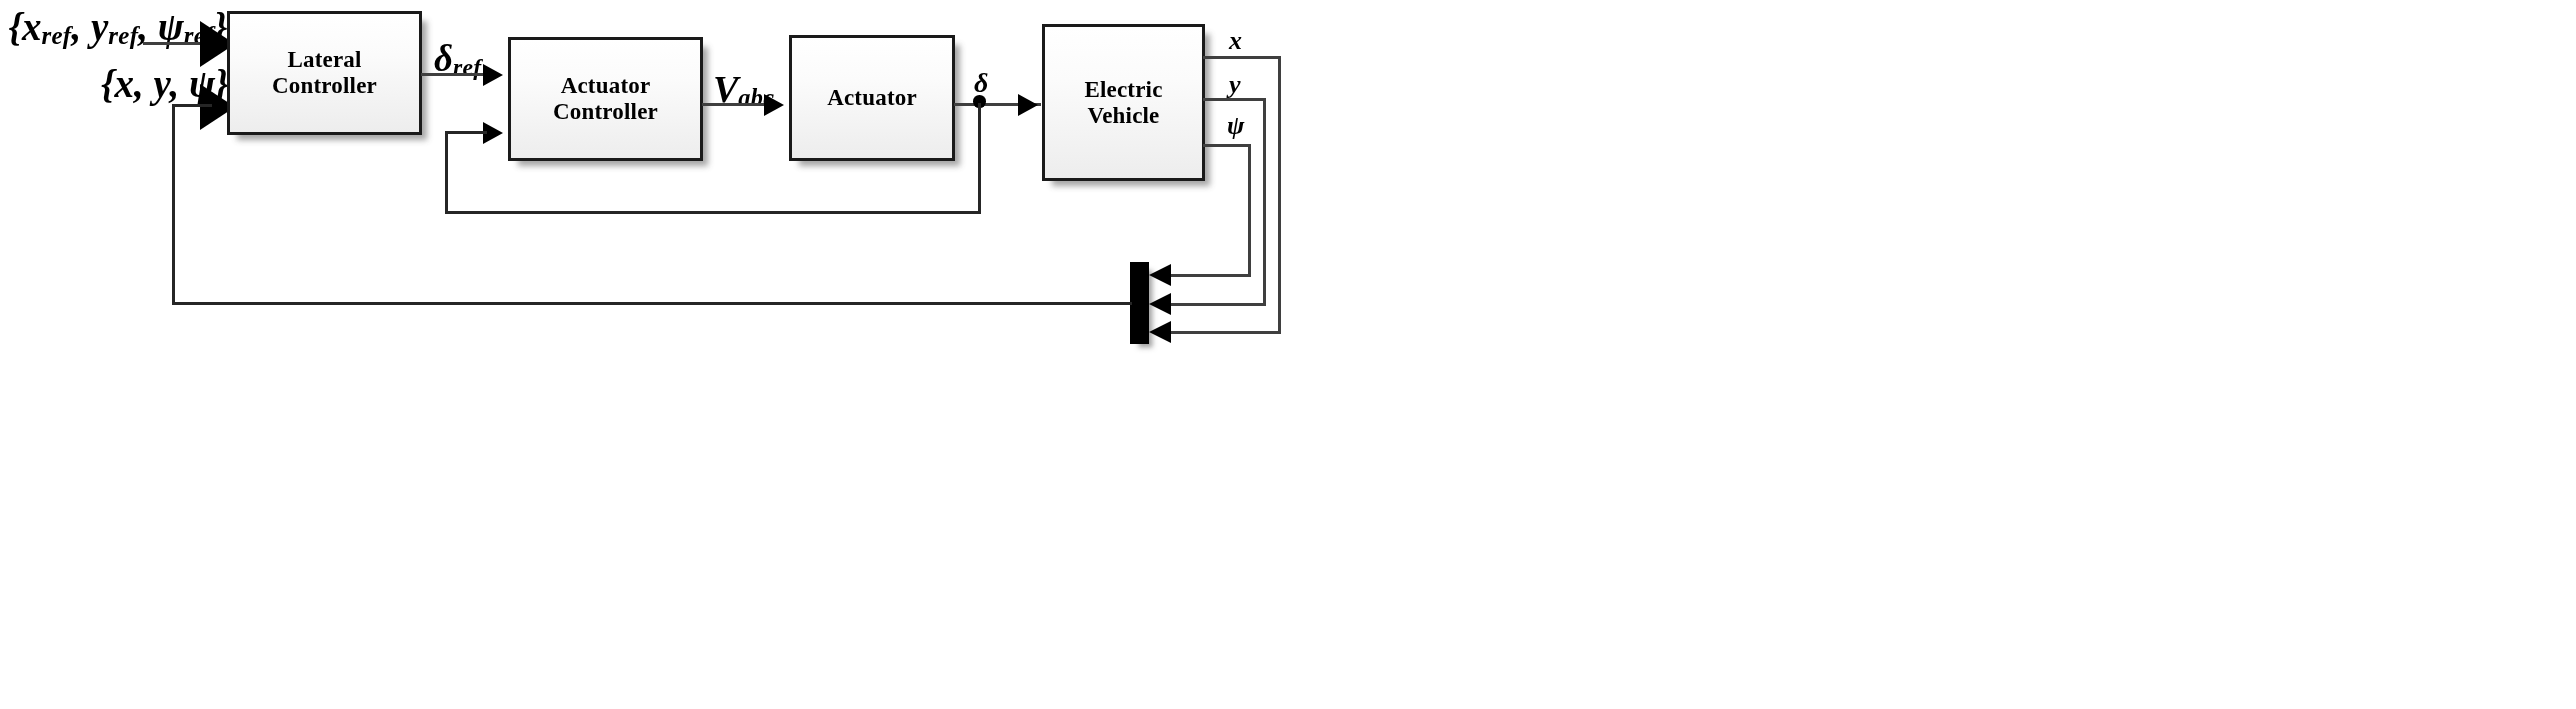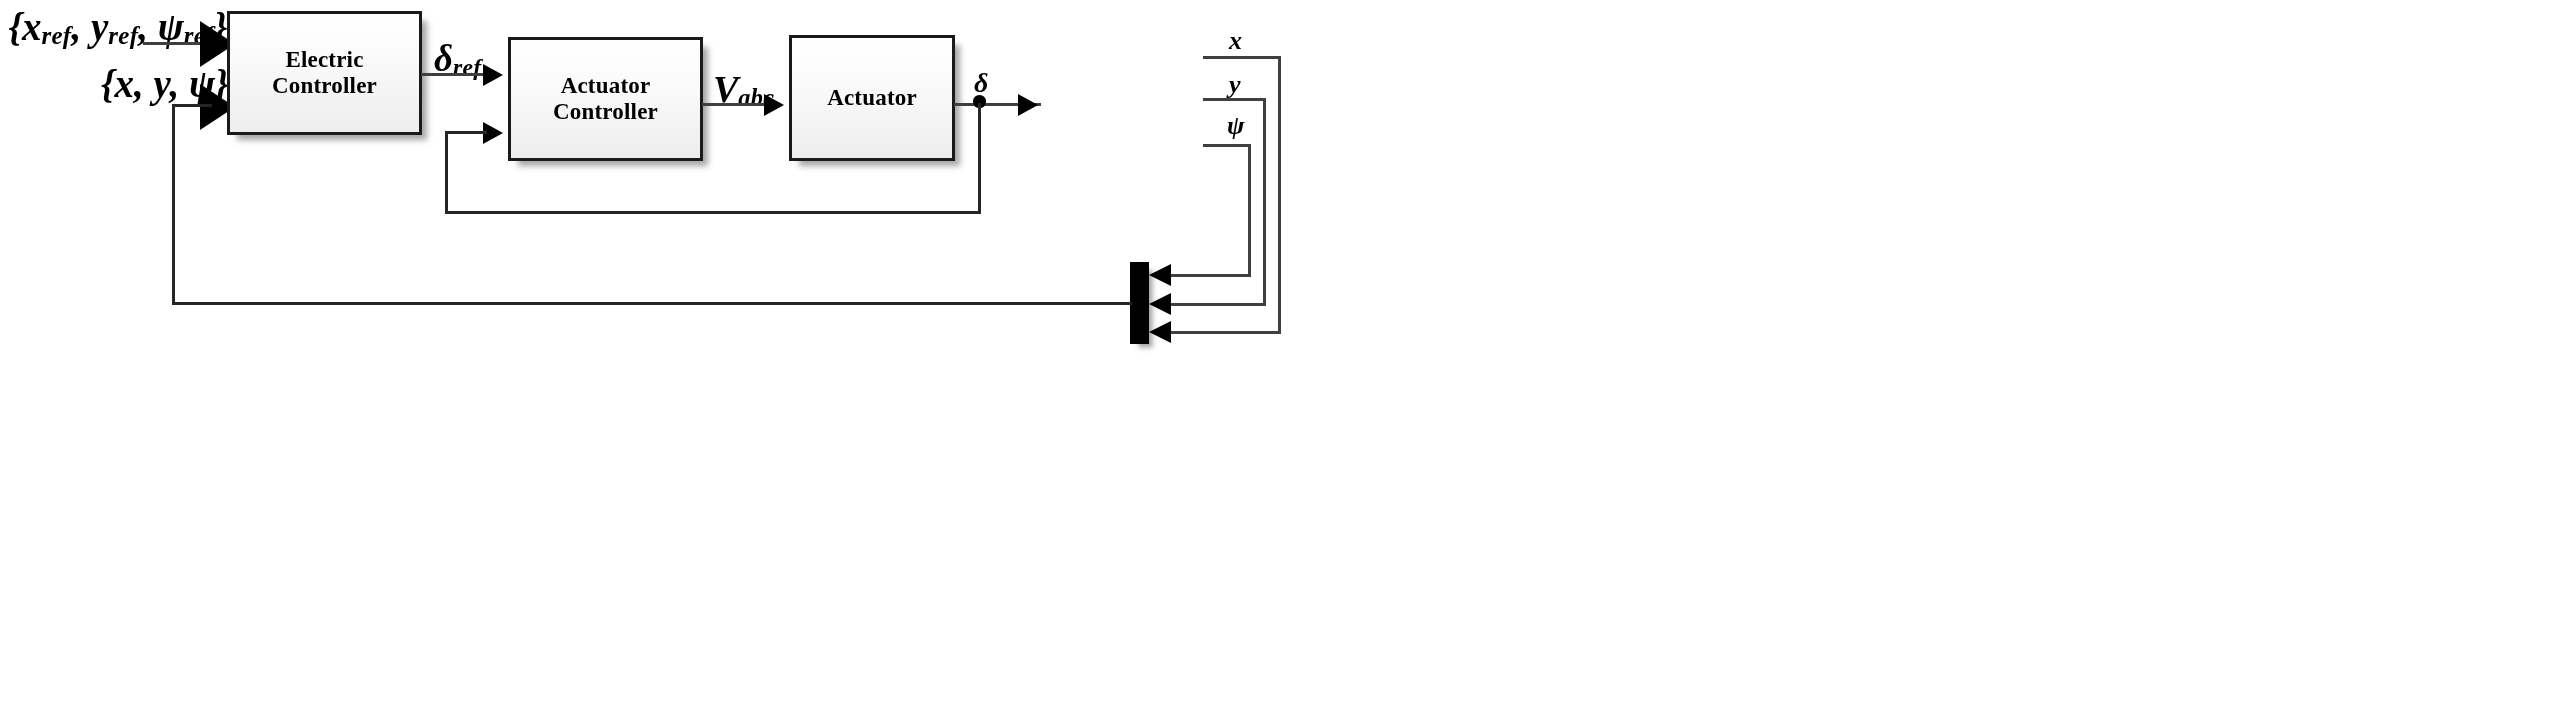--- a/index.html
+++ b/index.html
@@ -94,21 +94,21 @@
   <div class="lbl" style="left:101px; top:64px; font-size:39px;">
     <span>{x, y, ψ}</span>
   </div>
 
   <div class="wire h" style="left:143px; top:42px; width:109px;"></div>
   <div class="arrow-r" style="left:200px; top:21px;"></div>
 
   <div class="arrow-r" style="left:200px; top:84px;"></div>
 
   <div class="block" style="left:227px; top:11px; width:195px; height:124px; font-size:23px;">
-    <span class="block-label">Electric
+    <span class="block-label">Lateral
 Controller</span>
   </div>
 
   <div class="lbl" style="left:434px; top:40px; font-size:37px;">
     <span>δ</span><span class="sub">ref</span>
   </div>
   <div class="wire h" style="left:421px; top:73px; width:72px;"></div>
   <div class="arrow-r" style="left:483px; top:64px; border-top-width:11px; border-bottom-width:11px; border-left-width:20px;"></div>
 
   <div class="block" style="left:508px; top:37px; width:195px; height:124px; font-size:23px;">
@@ -128,20 +128,24 @@
     <span class="block-label">Actuator</span>
   </div>
 
   <div class="lbl" style="left:974px; top:69px; font-size:28px;">
     <span>δ</span>
   </div>
   <div class="wire h" style="left:954px; top:103px; width:87px;"></div>
   <div class="junction" style="left:973px; top:95px; width:12.6px; height:12.6px;"></div>
   <div class="arrow-r" style="left:1018px; top:94px; border-top-width:11px; border-bottom-width:11px; border-left-width:20px;"></div>
 
+  <div class="block" style="left:1042px; top:24.4px; width:163px; height:157px; font-size:23px;">
+    <span class="block-label">Electric
+Vehicle</span>
+  </div>
 
   <div class="lbl" style="left:1229px; top:28px; font-size:26px;">
     <span>x</span>
   </div>
   <div class="lbl" style="left:1229px; top:72px; font-size:26px;">
     <span>y</span>
   </div>
   <div class="lbl" style="left:1227px; top:113px; font-size:26px;">
     <span>ψ</span>
   </div>

